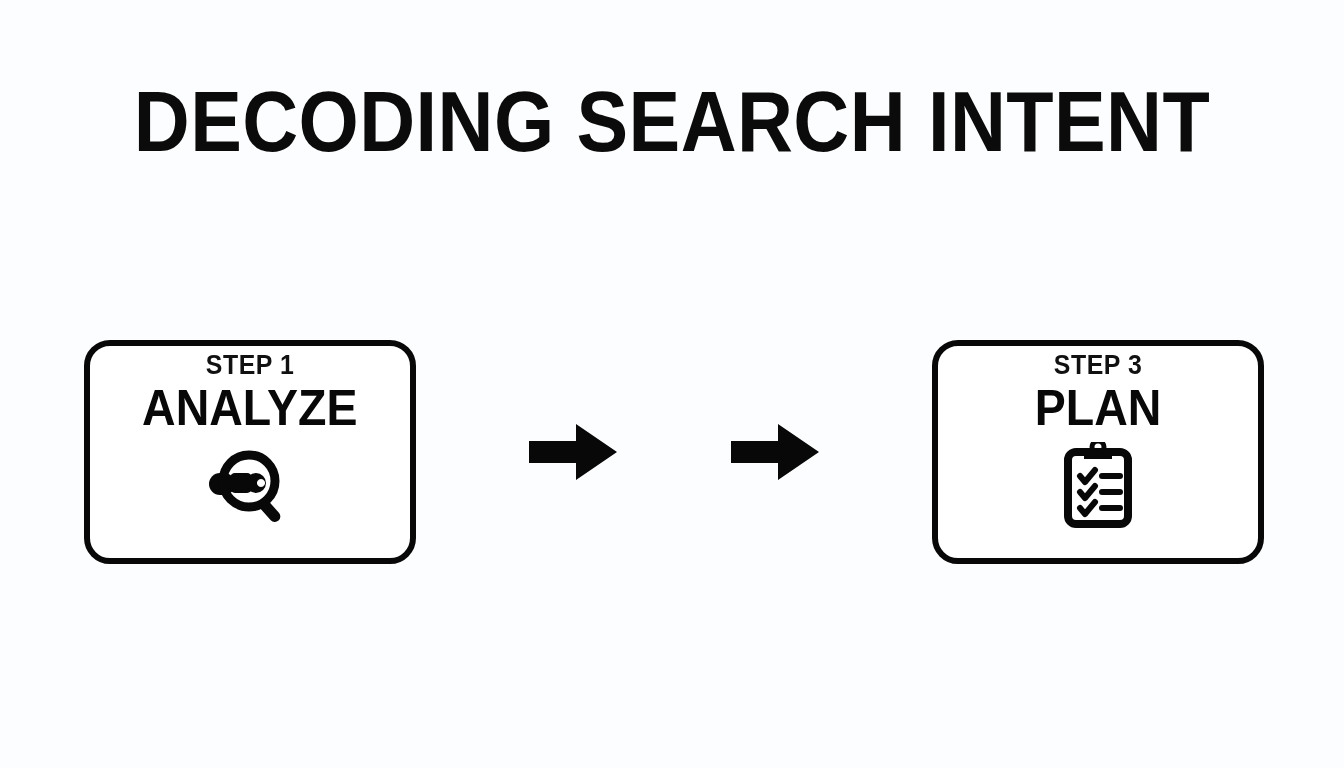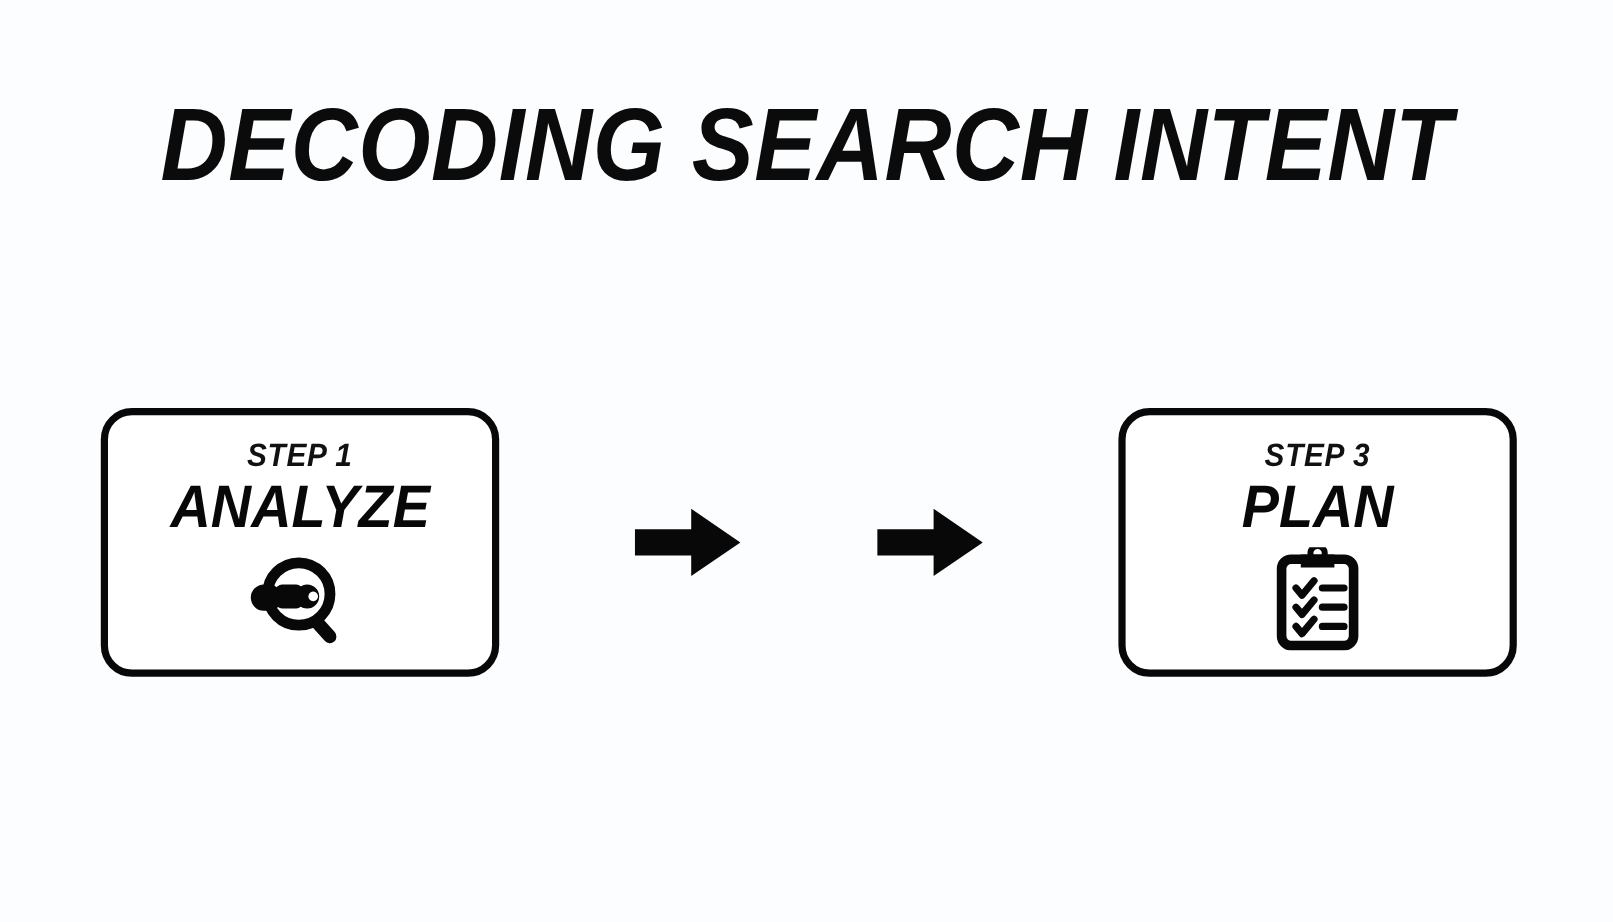--- a/index.html
+++ b/index.html
@@ -15,21 +15,20 @@
     overflow: hidden;
     position: relative;
   }
 
   .canvas {
     position: absolute;
     left: 0;
     top: 0;
     width: 1078px;
     height: 768px;
-    font-style: italic;
   }
 
   
   .page-title {
     position: absolute;
     left: 0;
     top: 78px;
     width: 1344px;
     text-align: center;
     font-family: "Liberation Sans Narrow", "Liberation Sans", sans-serif;
@@ -61,21 +60,21 @@
     width: 332px;
     height: 224px;
     border: 6px solid #080808;
     border-radius: 26px;
     background: #ffffff;
     position: relative;
     display: flex;
     flex-direction: column;
     align-items: center;
     justify-content: flex-start;
-    padding-top: 19px;
+    padding-top: 5px;
   }
 
   .step-eyebrow {
     font-family: "Liberation Sans Narrow", "Liberation Sans", sans-serif;
     font-weight: 700;
     font-size: 27px;
     line-height: 29px;
     letter-spacing: 0.6px;
     color: #111111;
     transform: scaleX(0.92);

